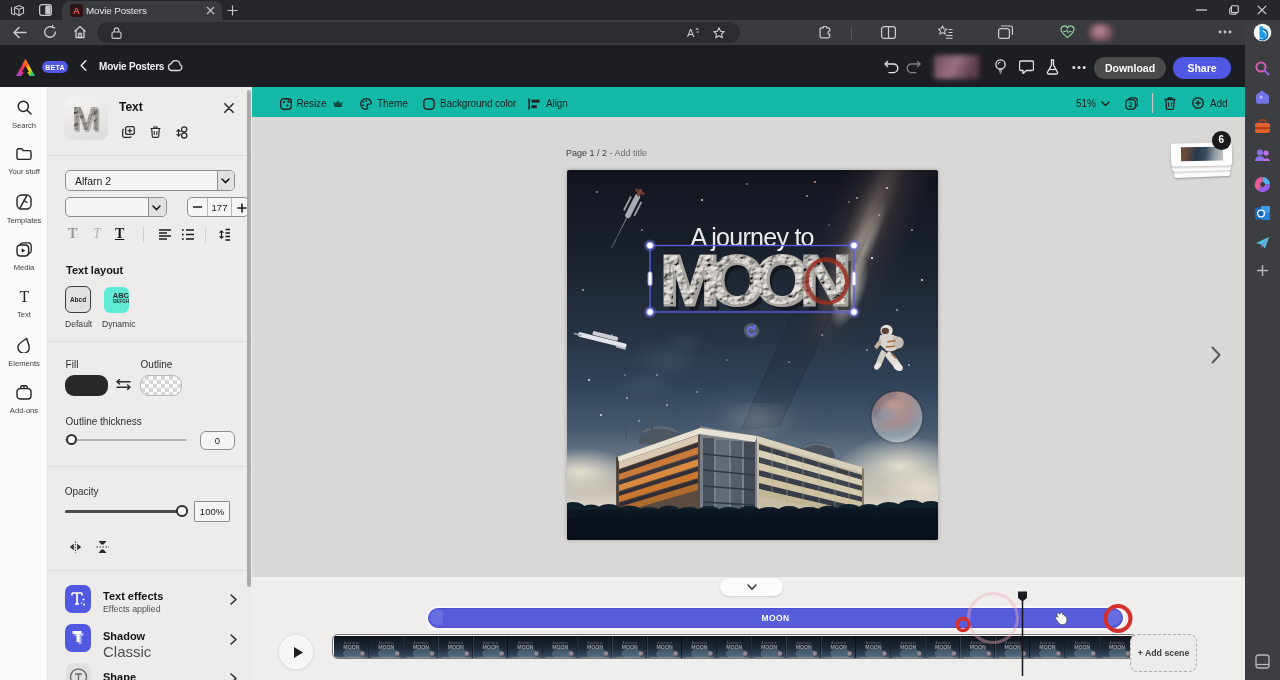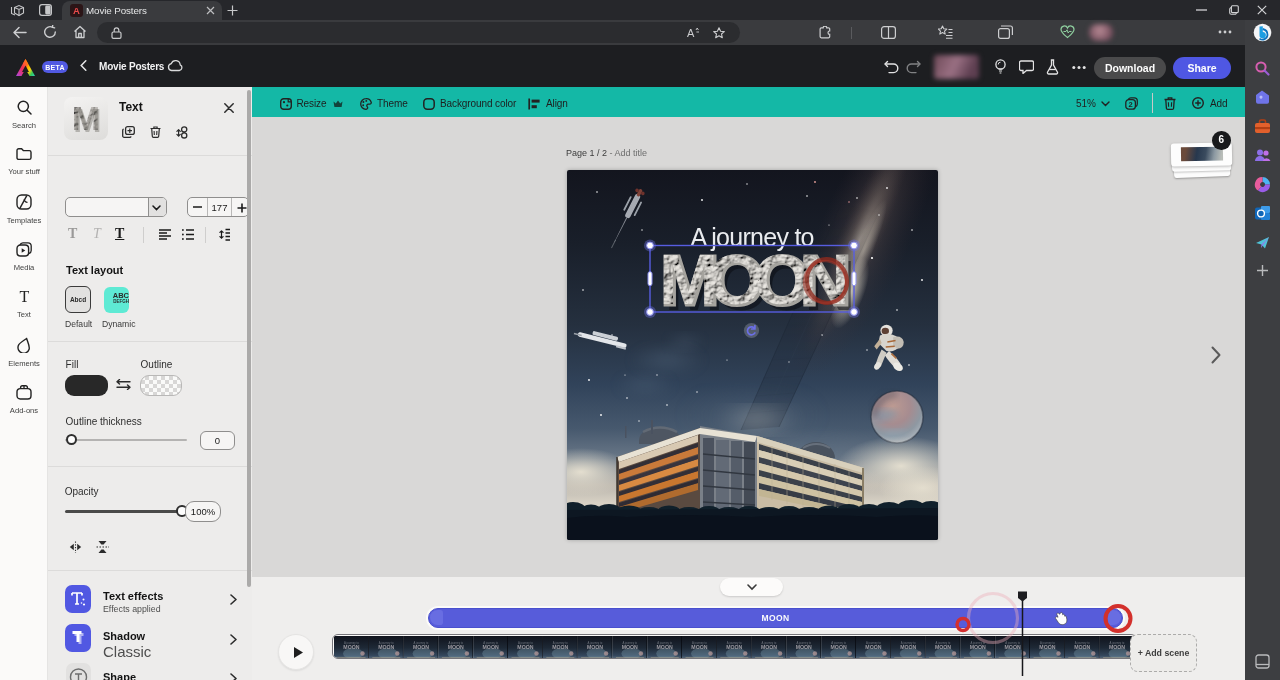--- a/index.html
+++ b/index.html
@@ -281,20 +281,27 @@
         <path d="M1.7 2.6 L2.3 10.3 A1.1 1.1 0 0 0 3.4 11.3 L7.6 11.3 A1.1 1.1 0 0 0 8.7 10.3 L9.3 2.6" fill="none" stroke="#2C2C2C" stroke-width="1.2"></path>
         <path d="M4.1 5 L4.3 9 M6.9 5 L6.7 9" stroke="#2C2C2C" stroke-width="1.1"></path>
       </svg>
     <svg class="abs" style="left:128px;top:38.5px" width="12" height="13" viewBox="0 0 12 13">
         <path d="M2.6 3.6 L2.6 10.2 M2.6 10.2 L0.9 8.4 M2.6 10.2 L4.3 8.4 M2.6 3.6 L0.9 5.3 M2.6 3.6 L4.3 5.3" fill="none" stroke="#2C2C2C" stroke-width="1.2" stroke-linecap="round"></path>
         <circle cx="8.2" cy="3.4" r="2.6" fill="none" stroke="#2C2C2C" stroke-width="1.3"></circle>
         <circle cx="8.2" cy="9.4" r="2.6" fill="none" stroke="#2C2C2C" stroke-width="1.3"></circle>
         <path d="M8.2 6 L8.2 6.9" stroke="#2C2C2C" stroke-width="1.2"></path>
       </svg>
     <div class="divider" style="top:68px"></div>
+    <div class="ctrl" style="left:17px;top:83px;width:170px;height:20.5px;overflow:hidden">
+      <span class="abs" style="left:9px;top:3.6px;font-size:10.5px;color:#1A1A1A">Alfarn 2</span>
+      <div class="abs" style="right:0;top:0;width:17.5px;height:20.5px;background:#E2E1E0;border-left:1.3px solid #8F8E8D"></div>
+      <svg class="abs" style="right:4.5px;top:7px" width="9" height="6" viewBox="0 0 9 6">
+          <path d="M1 1 L4.5 4.6 L8 1" fill="none" stroke="#1A1A1A" stroke-width="1.5" stroke-linecap="round"></path>
+        </svg>
+    </div>
     <div class="ctrl" style="left:17px;top:109.5px;width:101.5px;height:20.5px;overflow:hidden">
       <span class="abs" style="left:9px;top:21px;font-size:10px;color:#1A1A1A">Regular</span>
       <div class="abs" style="right:0;top:0;width:17.5px;height:20.5px;background:#E2E1E0;border-left:1.3px solid #8F8E8D"></div>
       <svg class="abs" style="right:4.5px;top:7px" width="9" height="6" viewBox="0 0 9 6">
           <path d="M1 1 L4.5 4.6 L8 1" fill="none" stroke="#1A1A1A" stroke-width="1.5" stroke-linecap="round"></path>
         </svg>
     </div>
     <div class="ctrl" style="left:139px;top:109.5px;width:62px;height:20.5px;overflow:hidden">
       <div class="abs" style="left:19.3px;top:0;width:1.2px;height:20.5px;background:#B9B8B7"></div>
       <div class="abs" style="left:43px;top:0;width:1.2px;height:20.5px;background:#B9B8B7"></div>
@@ -345,21 +352,21 @@
     <span class="abs" style="left:17.6px;top:329px;font-size:10px;color:#2E2E2E">Outline thickness</span>
     <div class="abs" style="left:17px;top:351.5px;width:122px;height:2.4px;border-radius:1.2px;background:#B4B3B2"></div>
     <div class="abs" style="left:17.5px;top:347px;width:11px;height:11px;border-radius:50%;background:#FDFDFD;border:2px solid #2F2F2F"></div>
     <div class="ctrl" style="left:151.6px;top:344px;width:35.4px;height:19px;border-radius:6px">
         <span class="abs" style="width:100%;text-align:center;top:3.4px;font-size:9.5px;color:#1A1A1A">0</span>
       </div>
     <div class="divider" style="top:378.5px"></div>
     <span class="abs" style="left:16.7px;top:399px;font-size:10px;color:#2E2E2E">Opacity</span>
     <div class="abs" style="left:17px;top:422.8px;width:117px;height:3px;border-radius:1.5px;background:#4A4A49"></div>
     <div class="abs" style="left:128px;top:418px;width:11.5px;height:11.5px;border-radius:50%;background:#FDFDFD;border:2px solid #2F2F2F"></div>
-    <div class="ctrl" style="left:137px;top:413.7px;width:36px;height:21px;border-radius:9px">
+    <div class="ctrl" style="left:146px;top:413.7px;width:36px;height:21px;border-radius:1px">
         <span class="abs" style="width:100%;text-align:center;top:4.4px;font-size:9.5px;color:#1A1A1A">100%</span>
       </div>
     <svg class="abs" style="left:20.7px;top:454px" width="13" height="12" viewBox="0 0 13 12">
         <path d="M6.5 0.5 L6.5 1.8 M6.5 3.2 L6.5 4.5 M6.5 6 L6.5 7.3 M6.5 8.7 L6.5 10 M6.5 11 L6.5 11.5" stroke="#2C2C2C" stroke-width="1.1"></path>
         <path d="M4.8 2.7 L4.8 9.3 L0.8 6 Z" fill="#2C2C2C"></path>
         <path d="M8.2 2.7 L8.2 9.3 L12.2 6 Z" fill="#2C2C2C"></path>
       </svg>
     <svg class="abs" style="left:48px;top:452.6px" width="13" height="15" viewBox="0 0 13 15">
         <path d="M2.5 1 L10.5 1 L7.6 4.6 L5.4 4.6 Z" fill="#2C2C2C"></path>
         <path d="M5.4 9.4 L7.6 9.4 L10.5 13 L2.5 13 Z" fill="#2C2C2C"></path>

